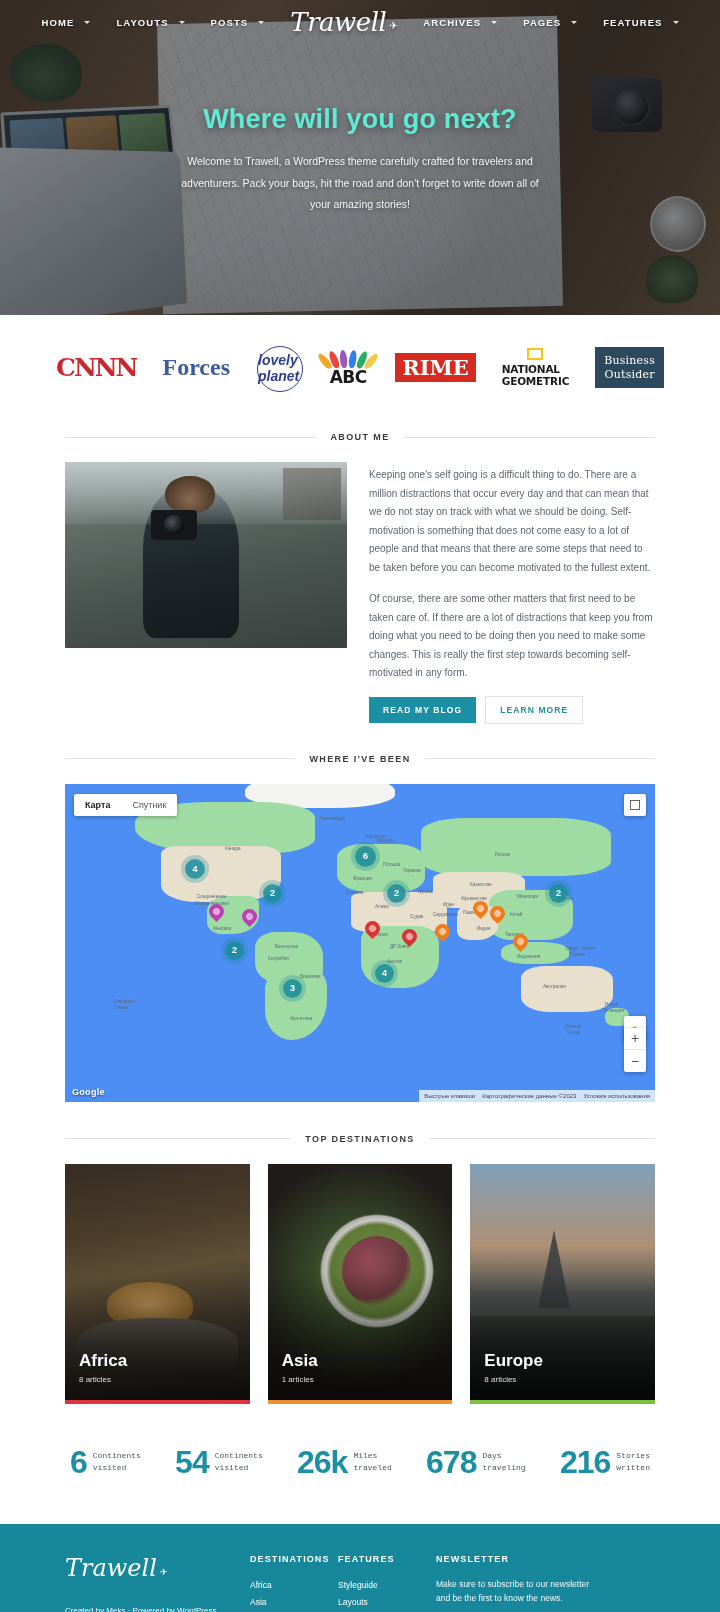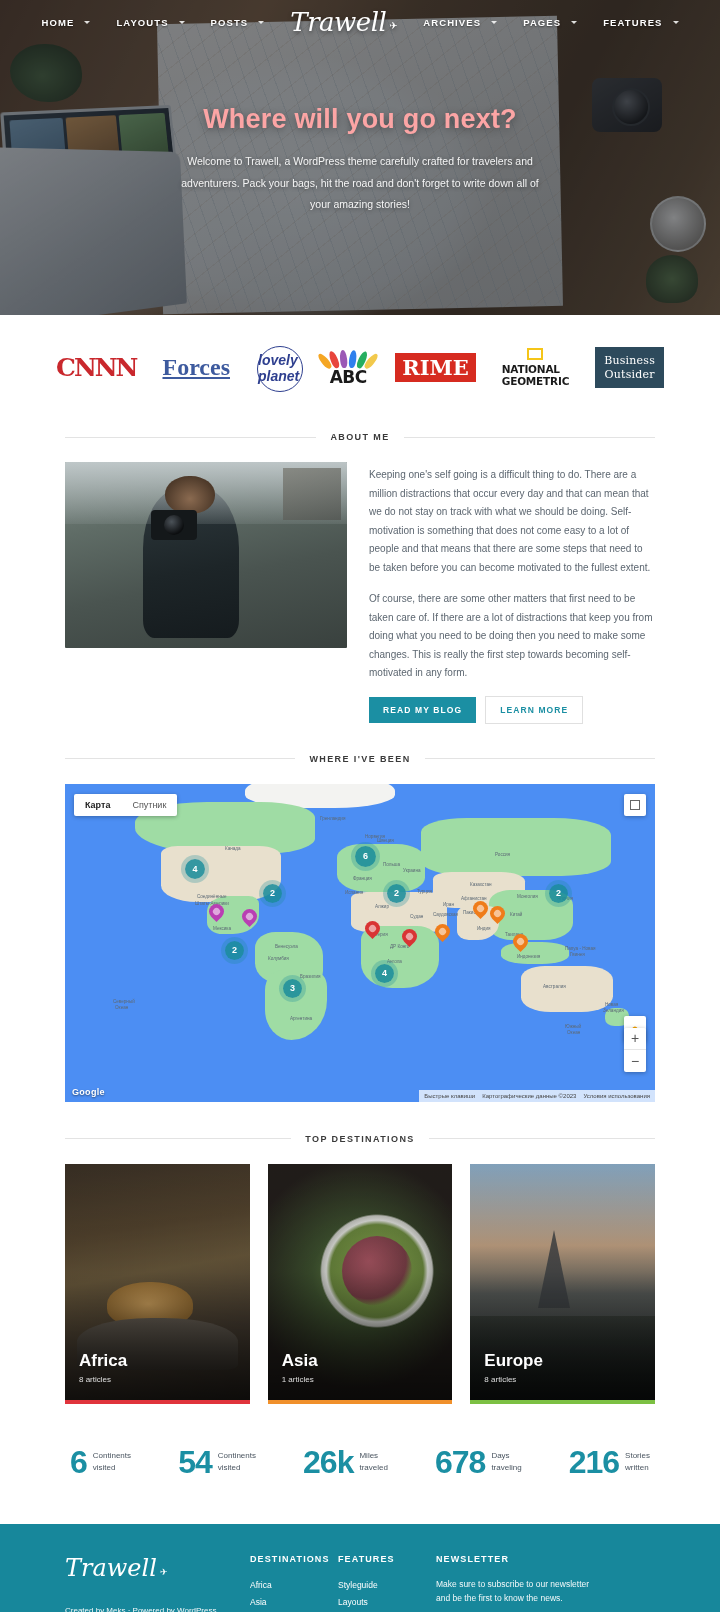--- a/index.html
+++ b/index.html
@@ -99,36 +99,36 @@
     text-shadow:0 2px 4px rgba(0,0,0,.45); letter-spacing:-0.5px;
     display:flex; align-items:flex-end; gap:3px; cursor:pointer;
   }
   .logo-star { font-size:10px; font-style:normal; padding-bottom:6px; }
 
   .hero-body {
     position:relative; z-index:5; text-align:center;
     padding-top:60px;
   }
   .hero-title {
-    color:#fca5a5; font-size:27px; font-weight:700; letter-spacing:0.2px;
+    color:#5eead4; font-size:27px; font-weight:700; letter-spacing:0.2px;
     text-shadow:0 2px 8px rgba(0,0,0,.4);
   }
   .hero-sub {
     margin:16px auto 0; width:370px; color:rgba(255,255,255,.93);
     font-size:10.5px; line-height:2.05; text-shadow:0 1px 4px rgba(0,0,0,.45);
   }
 
   
   .brands {
     height:105px; display:flex; align-items:center; justify-content:center;
     gap:26px; padding:0 58px;
   }
   .brand { display:flex; align-items:center; justify-content:center; height:40px; cursor:pointer; }
   .b-cnnn { color:#c9282d; font-family:"DejaVu Serif", serif; font-weight:700; font-size:25px; letter-spacing:-2px; }
-  .b-forces { color:#3d5a9e; font-family:"Liberation Serif", serif; font-weight:700; font-size:24px;text-decoration:underline; }
+  .b-forces { color:#3d5a9e; font-family:"Liberation Serif", serif; font-weight:700; font-size:24px; }
   .b-lovely {
     color:#2e3f8f; font-size:14px; font-weight:700; font-style:italic;
     position:relative; padding:7px 2px;
   }
   .b-lovely::after {
     content:""; position:absolute; left:50%; top:50%; width:44px; height:44px;
     margin:-22px 0 0 -22px; border:1.6px solid #2e3f8f; border-radius:50%;
   }
   .b-abc { display:flex; flex-direction:column; align-items:center; }
   .peacock { display:flex; height:20px; align-items:flex-end; gap:0px; }
@@ -308,21 +308,21 @@
     border-bottom:78px solid rgba(62,66,70,.82); }
   .img-europe::after { content:""; position:absolute; left:0; bottom:0; right:0; height:88px;
     background:linear-gradient(180deg, rgba(40,48,40,.5), rgba(18,22,20,.92)); }
 
   
   .stats {
     display:flex; justify-content:space-between; padding:42px 70px 46px;
   }
   .stat { display:flex; align-items:center; gap:6px; }
   .stat-num { color:#1b8fa3; font-size:32px; font-weight:700; line-height:1; letter-spacing:-1px; }
-  .stat-lbl { font-size:8px; line-height:1.5; color:#4a5560; }
+  .stat-lbl { font-size:8px; line-height:1.5; color:#4a5560;font-family:Liberation Mono, monospace; }
 
   
   .footer {
     background:#17879b; color:#fff; padding:30px 65px 24px;
     display:flex; gap:0; height:180px;
   }
   .f-brand { width:185px; flex:0 0 185px; }
   .f-logo {
     font-family:"DejaVu Serif", serif; font-style:italic; font-size:24px;
     display:flex; align-items:flex-end; gap:3px; cursor:pointer;

